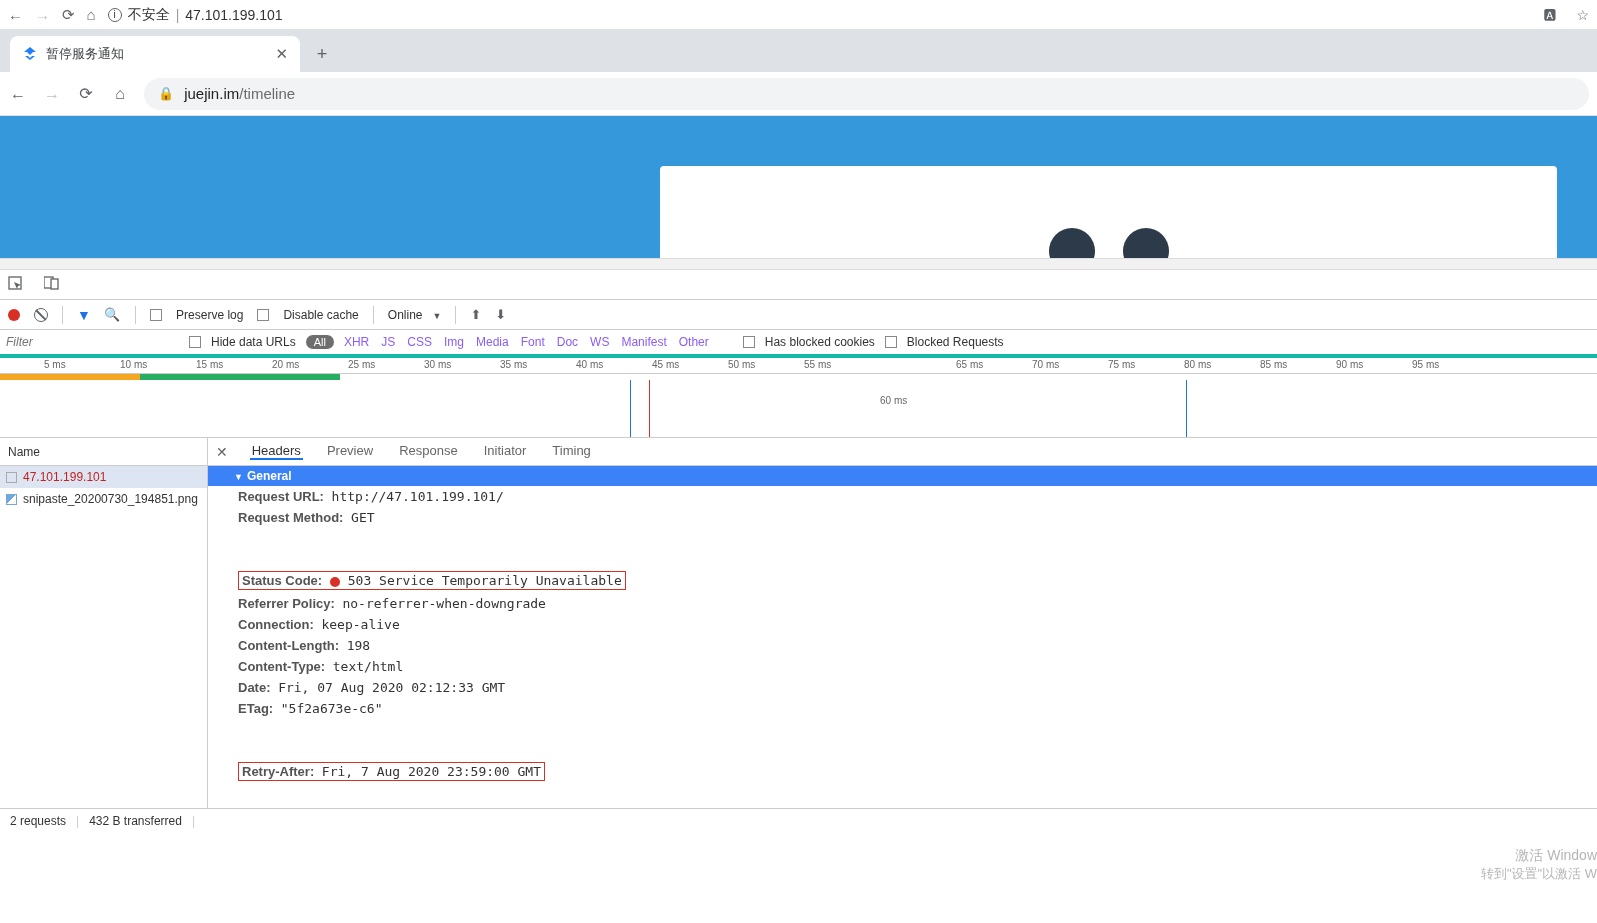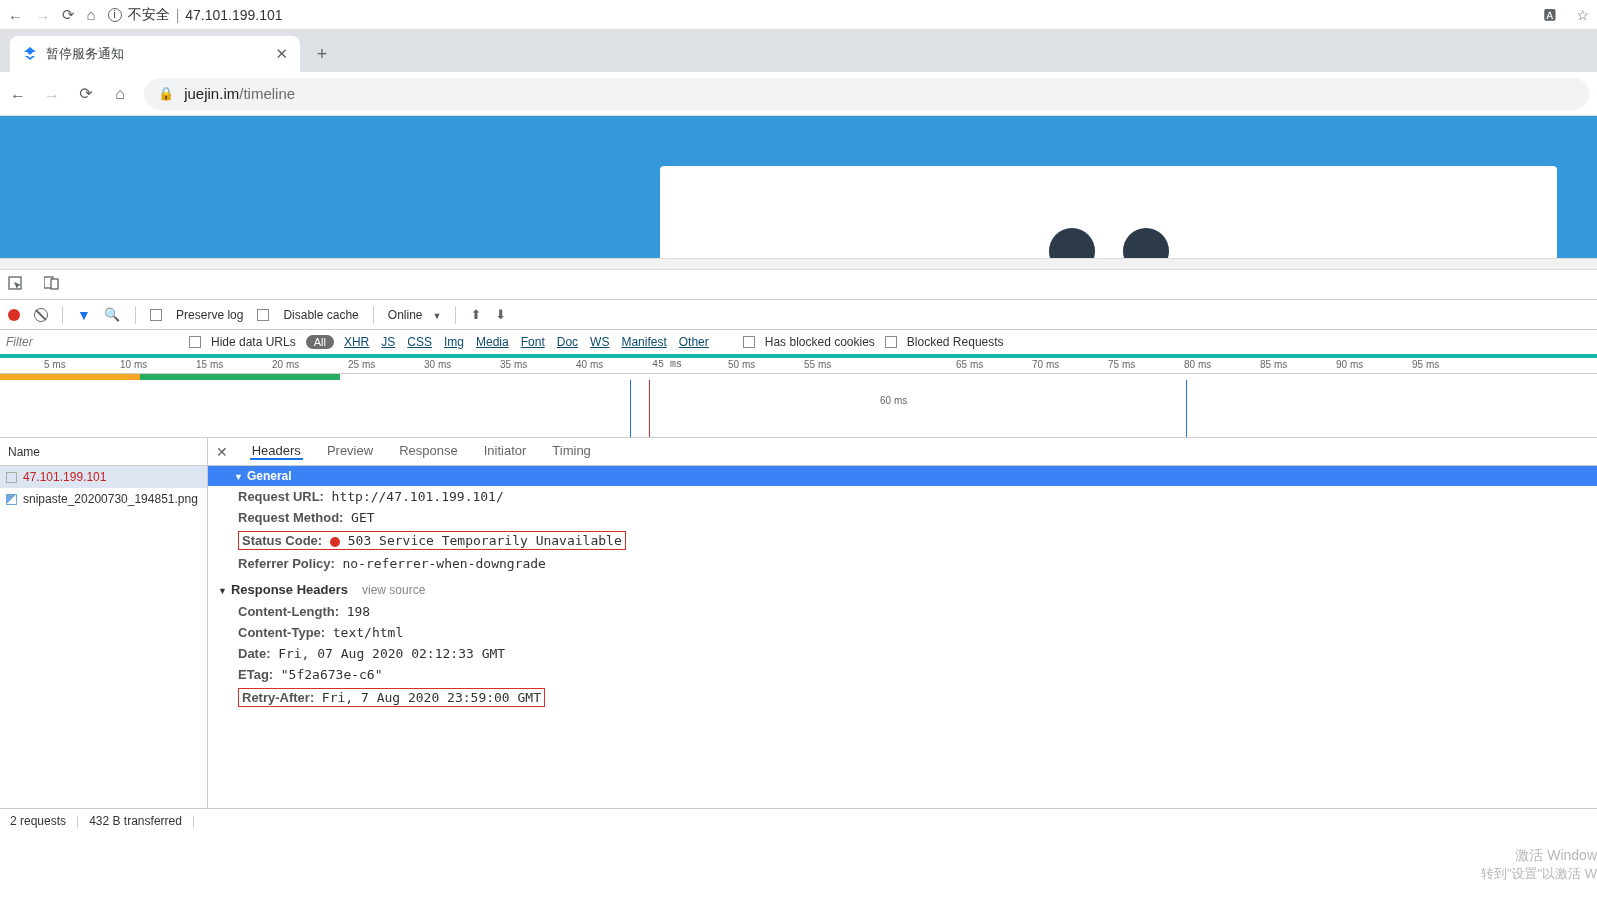--- a/index.html
+++ b/index.html
@@ -55,21 +55,21 @@
 .vdiv { width:1px; height:18px; background:#ccc; }
 .cb { width:12px; height:12px; border:1px solid #888; }
 .sel { padding:2px 6px; font-size:12px; }
 .tri-down { font-size:9px; color:#555; }
 .upl, .dnl { font-size:13px; color:#5f6368; position:relative; }
 
 
 .dt-filter { height:28px; border-bottom:4px solid #14b8a6; padding:0 4px; gap:10px; font-size:12px; color:#333; }
 .dt-filter input.finput { border:none; outline:none; font-size:12px; color:#999; width:175px; padding:2px; font-style:italic; }
 .pill { background:#6e6e6e; color:#fff; border-radius:9px; padding:1px 8px; font-size:11px; }
-.fchip { color:#0c4a6e; cursor:pointer;text-decoration:underline; }
+.fchip { color:#8b5cf6; cursor:pointer; }
 
 
 .ruler { height:16px; border-bottom:1px solid #ccc; position:relative; font-size:10px; color:#666; }
 .ruler .tick { position:absolute; top:1px; }
 .timeline-band { height:6px; display:flex; }
 .tb1 { background:#f5a623; width:140px;} .tb2 { background:#27ae60; flex:0 0 200px;} 
 .waterfall { height:58px; border-bottom:1px solid #ccc; position:relative; }
 .wf-line { position:absolute; top:0; bottom:0; width:1px; }
 .wf-blue{ background:#1a73e8; left:630px;} .wf-red{ background:#d93025; left:649px;} .wf-blue2{ background:#1a73e8; left:1186px;}
 
@@ -91,21 +91,21 @@
 .dtabs2 .t { padding:0 2px; height:100%; display:flex; align-items:center; border-bottom:2px solid transparent; cursor:pointer; }
 .dtabs2 .t.active { color:#333; border-bottom-color:#1a73e8; }
 .xclose { color:#5f6368; font-size:14px; cursor:pointer; }
 .sect-hd { background:#3b82f6; color:#fff; padding:3px 26px; font-size:12px; font-weight:bold; }
 .sect-hd .caret, .sub-hd .caret { margin-right:4px; font-size:9px; }
 .sub-hd { padding:8px 10px 4px; font-size:13px; color:#333; font-weight:bold; }
 .sub-hd .vs { font-weight:normal; color:#888; margin-left:14px; font-size:12px; }
 .kv { padding:3px 10px 3px 30px; font-size:13px; }
 .kv .k { color:#545454; font-weight:600; }
 .kv .v { font-family:Consolas,monospace; color:#333; margin-left:4px; }
-.redbox { border:1.5px solid #d93025; display:inline-block; padding:1px 3px; }
+.redbox { border:1.5px solid #d93025; display:inline-block; padding:1px 3px;margin-top:40px; }
 .status-dot { display:inline-block; width:10px; height:10px; background:#d93025; border-radius:50%; vertical-align:middle; margin:0 4px; }
 
 
 .statusbar { height:24px; border-top:1px solid #ccc; padding:0 10px; gap:10px; font-size:12px; color:#333; }
 .statusbar .sdiv { color:#ccc; }
 
 
 .watermark { position:fixed; right:0; bottom:40px; text-align:right; color:rgba(120,120,120,0.55); font-size:13px; pointer-events:none; }
 .watermark .big { font-size:14px; }
 </style>
@@ -218,21 +218,21 @@
 
 <div class="ruler" id="ruler">
     <span class="tick" style="left: 44px;">5 ms</span>
     <span class="tick" style="left: 120px;">10 ms</span>
     <span class="tick" style="left: 196px;">15 ms</span>
     <span class="tick" style="left: 272px;">20 ms</span>
     <span class="tick" style="left: 348px;">25 ms</span>
     <span class="tick" style="left: 424px;">30 ms</span>
     <span class="tick" style="left: 500px;">35 ms</span>
     <span class="tick" style="left: 576px;">40 ms</span>
-    <span class="tick" style="left: 652px; font-family: Liberation Mono, monospace;">45 ms</span>
+    <span class="tick" style="left: 652px;">45 ms</span>
     <span class="tick" style="left: 728px;">50 ms</span>
     <span class="tick" style="left: 804px;">55 ms</span>
     <span class="tick" style="left: 880px; margin-top: 36px;">60 ms</span>
     <span class="tick" style="left: 956px;">65 ms</span>
     <span class="tick" style="left: 1032px;">70 ms</span>
     <span class="tick" style="left: 1108px;">75 ms</span>
     <span class="tick" style="left: 1184px;">80 ms</span>
     <span class="tick" style="left: 1260px;">85 ms</span>
     <span class="tick" style="left: 1336px;">90 ms</span>
     <span class="tick" style="left: 1412px;">95 ms</span>
@@ -272,22 +272,22 @@
           <span class="t">Timing</span>
         </span>
     </div>
     <div class="sect-hd"><span class="caret">▼</span><span>General</span></div>
     <div id="gen-items">
         <div class="kv"><span class="k">Request URL:</span> <span class="v">http://47.101.199.101/</span></div>
         <div class="kv"><span class="k">Request Method:</span> <span class="v">GET</span></div>
         <div class="kv"><span class="redbox"><span class="k">Status Code:</span> <span class="status-dot"></span><span class="v">503 Service Temporarily Unavailable</span></span></div>
         <div class="kv"><span class="k">Referrer Policy:</span> <span class="v">no-referrer-when-downgrade</span></div>
       </div>
-    <div class="sub-hd"><span class="caret">▼</span><span>Response Headers</span><span class="vs">view source</span></div>
     <div id="resp-items">
+        <div class="kv"><span class="k">Connection:</span> <span class="v">keep-alive</span></div>
         <div class="kv"><span class="k">Content-Length:</span> <span class="v">198</span></div>
         <div class="kv"><span class="k">Content-Type:</span> <span class="v">text/html</span></div>
         <div class="kv"><span class="k">Date:</span> <span class="v">Fri, 07 Aug 2020 02:12:33 GMT</span></div>
         <div class="kv"><span class="k">ETag:</span> <span class="v">"5f2a673e-c6"</span></div>
         <div class="kv"><span class="redbox"><span class="k">Retry-After:</span> <span class="v">Fri, 7 Aug 2020 23:59:00 GMT</span></span></div>
       </div>
   </div>
 </div>
 
 <div class="statusbar flex">

